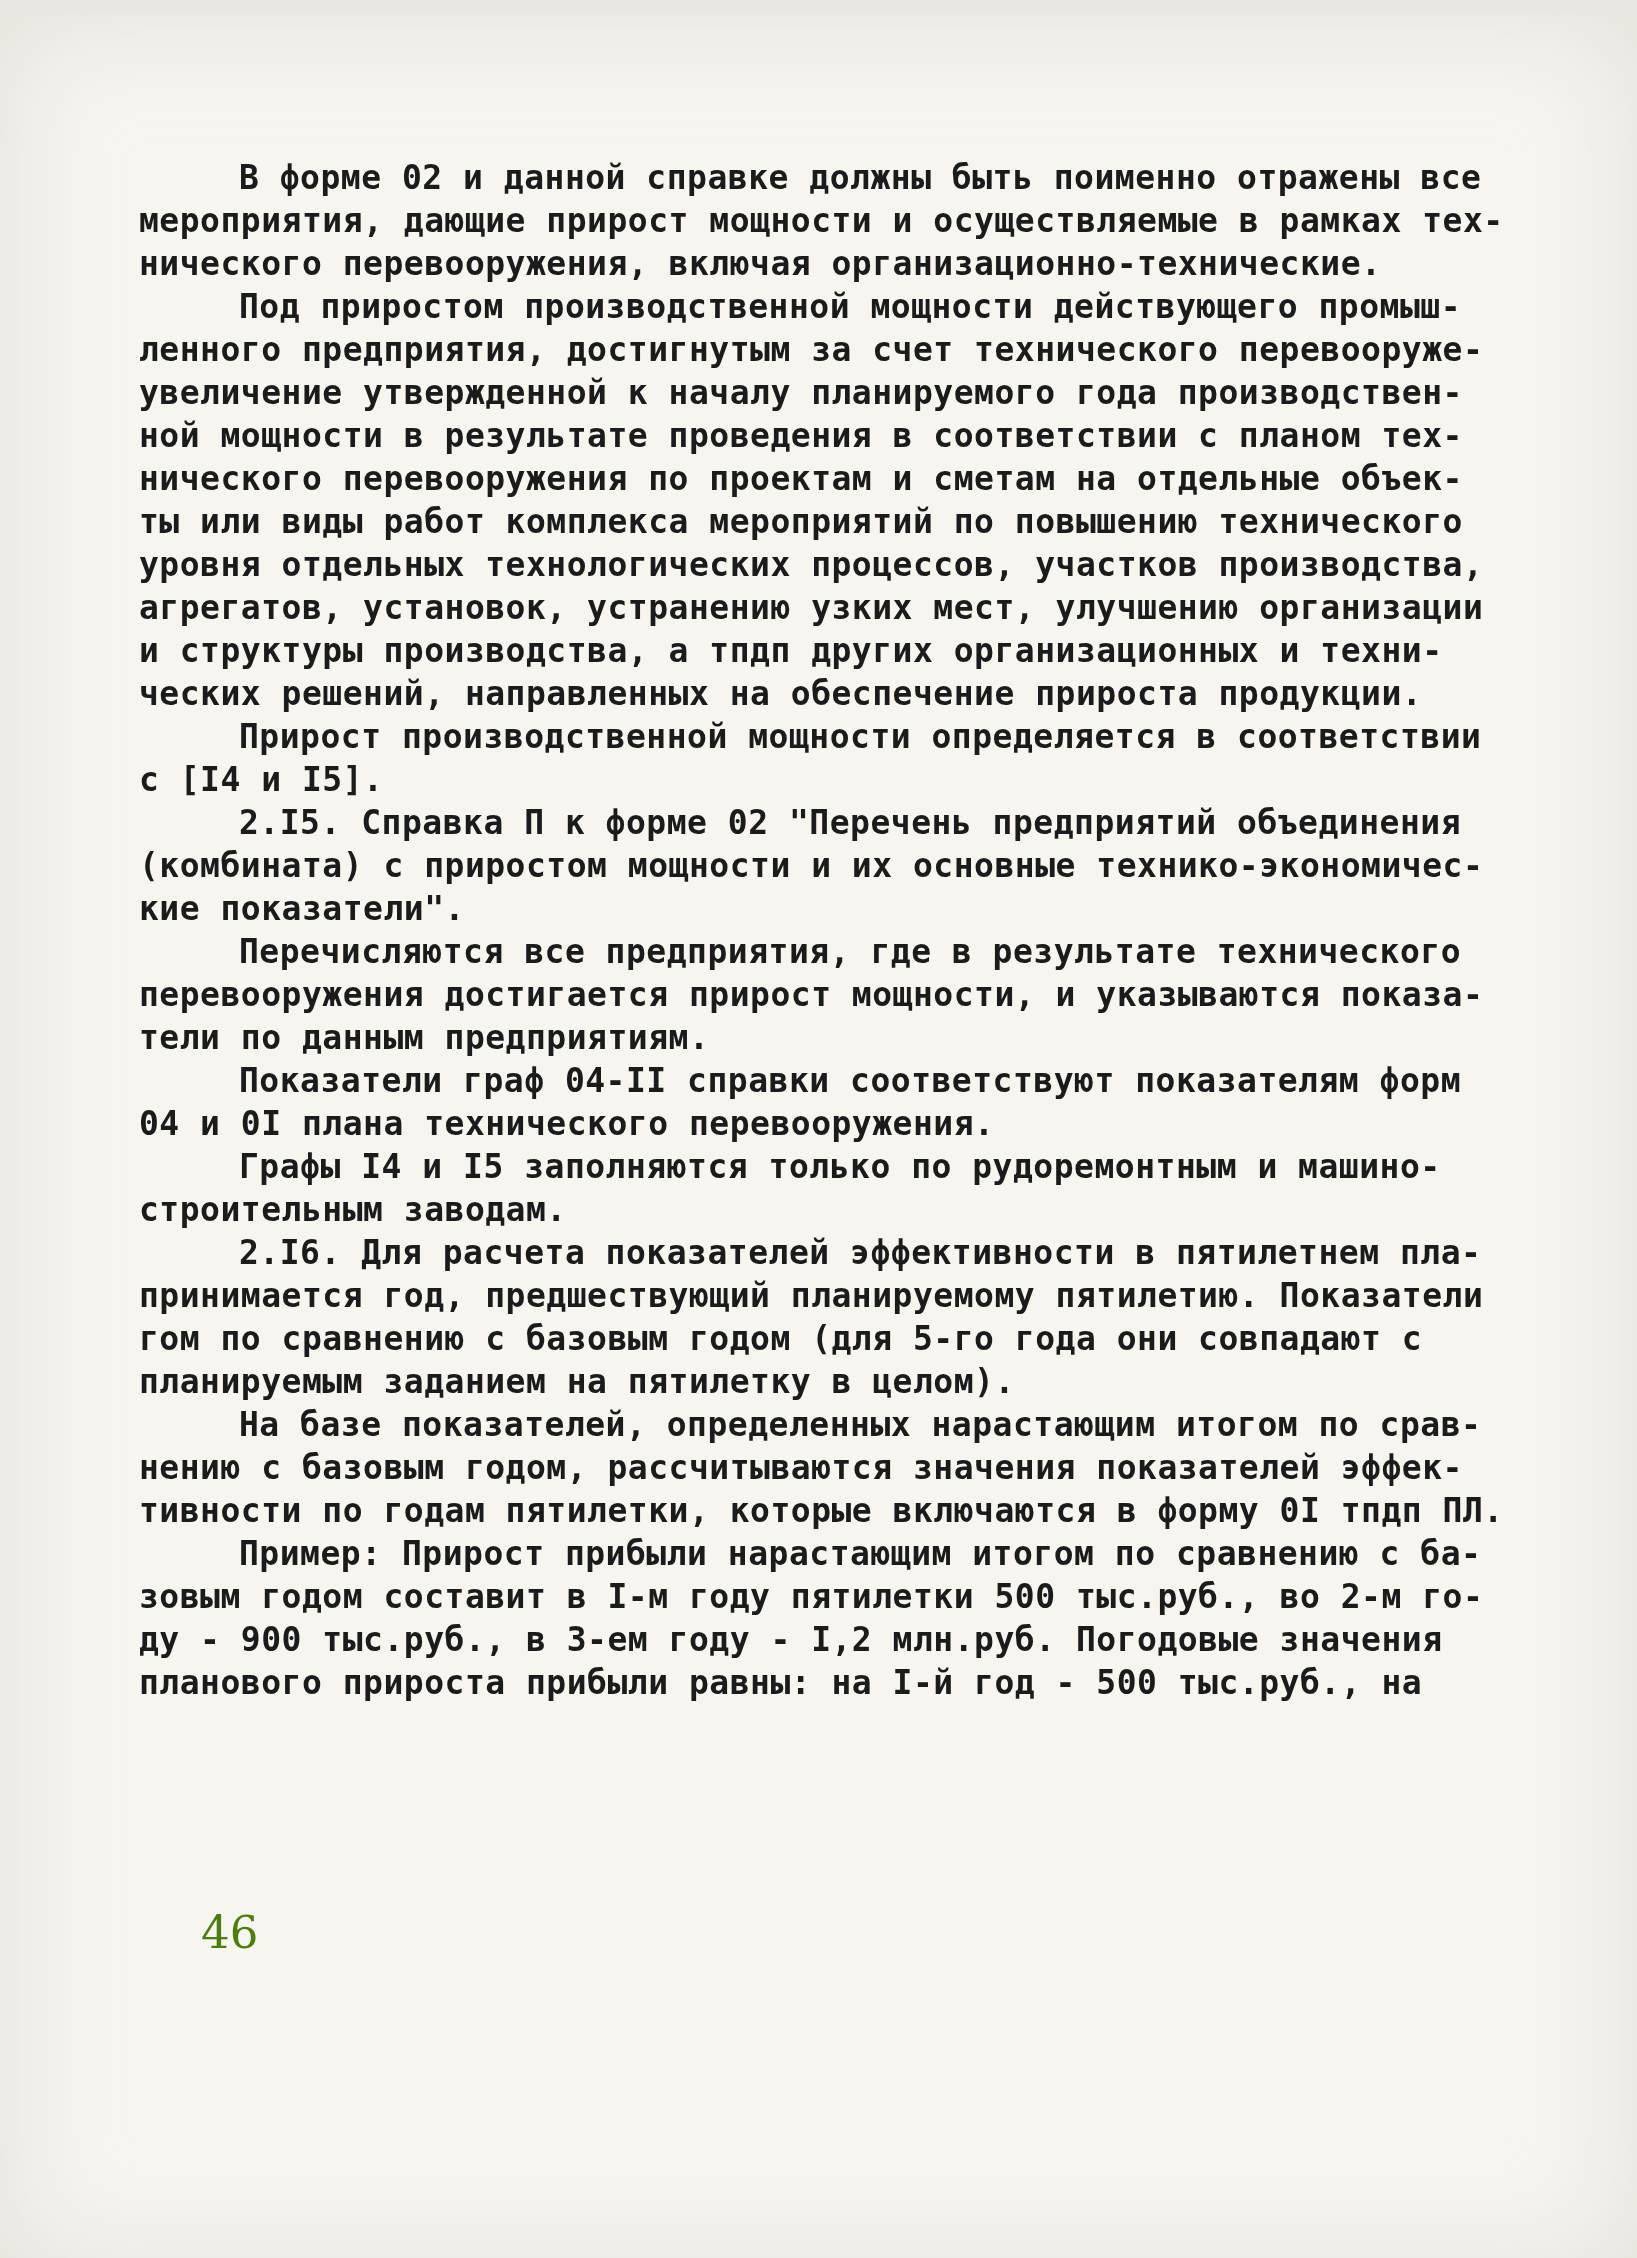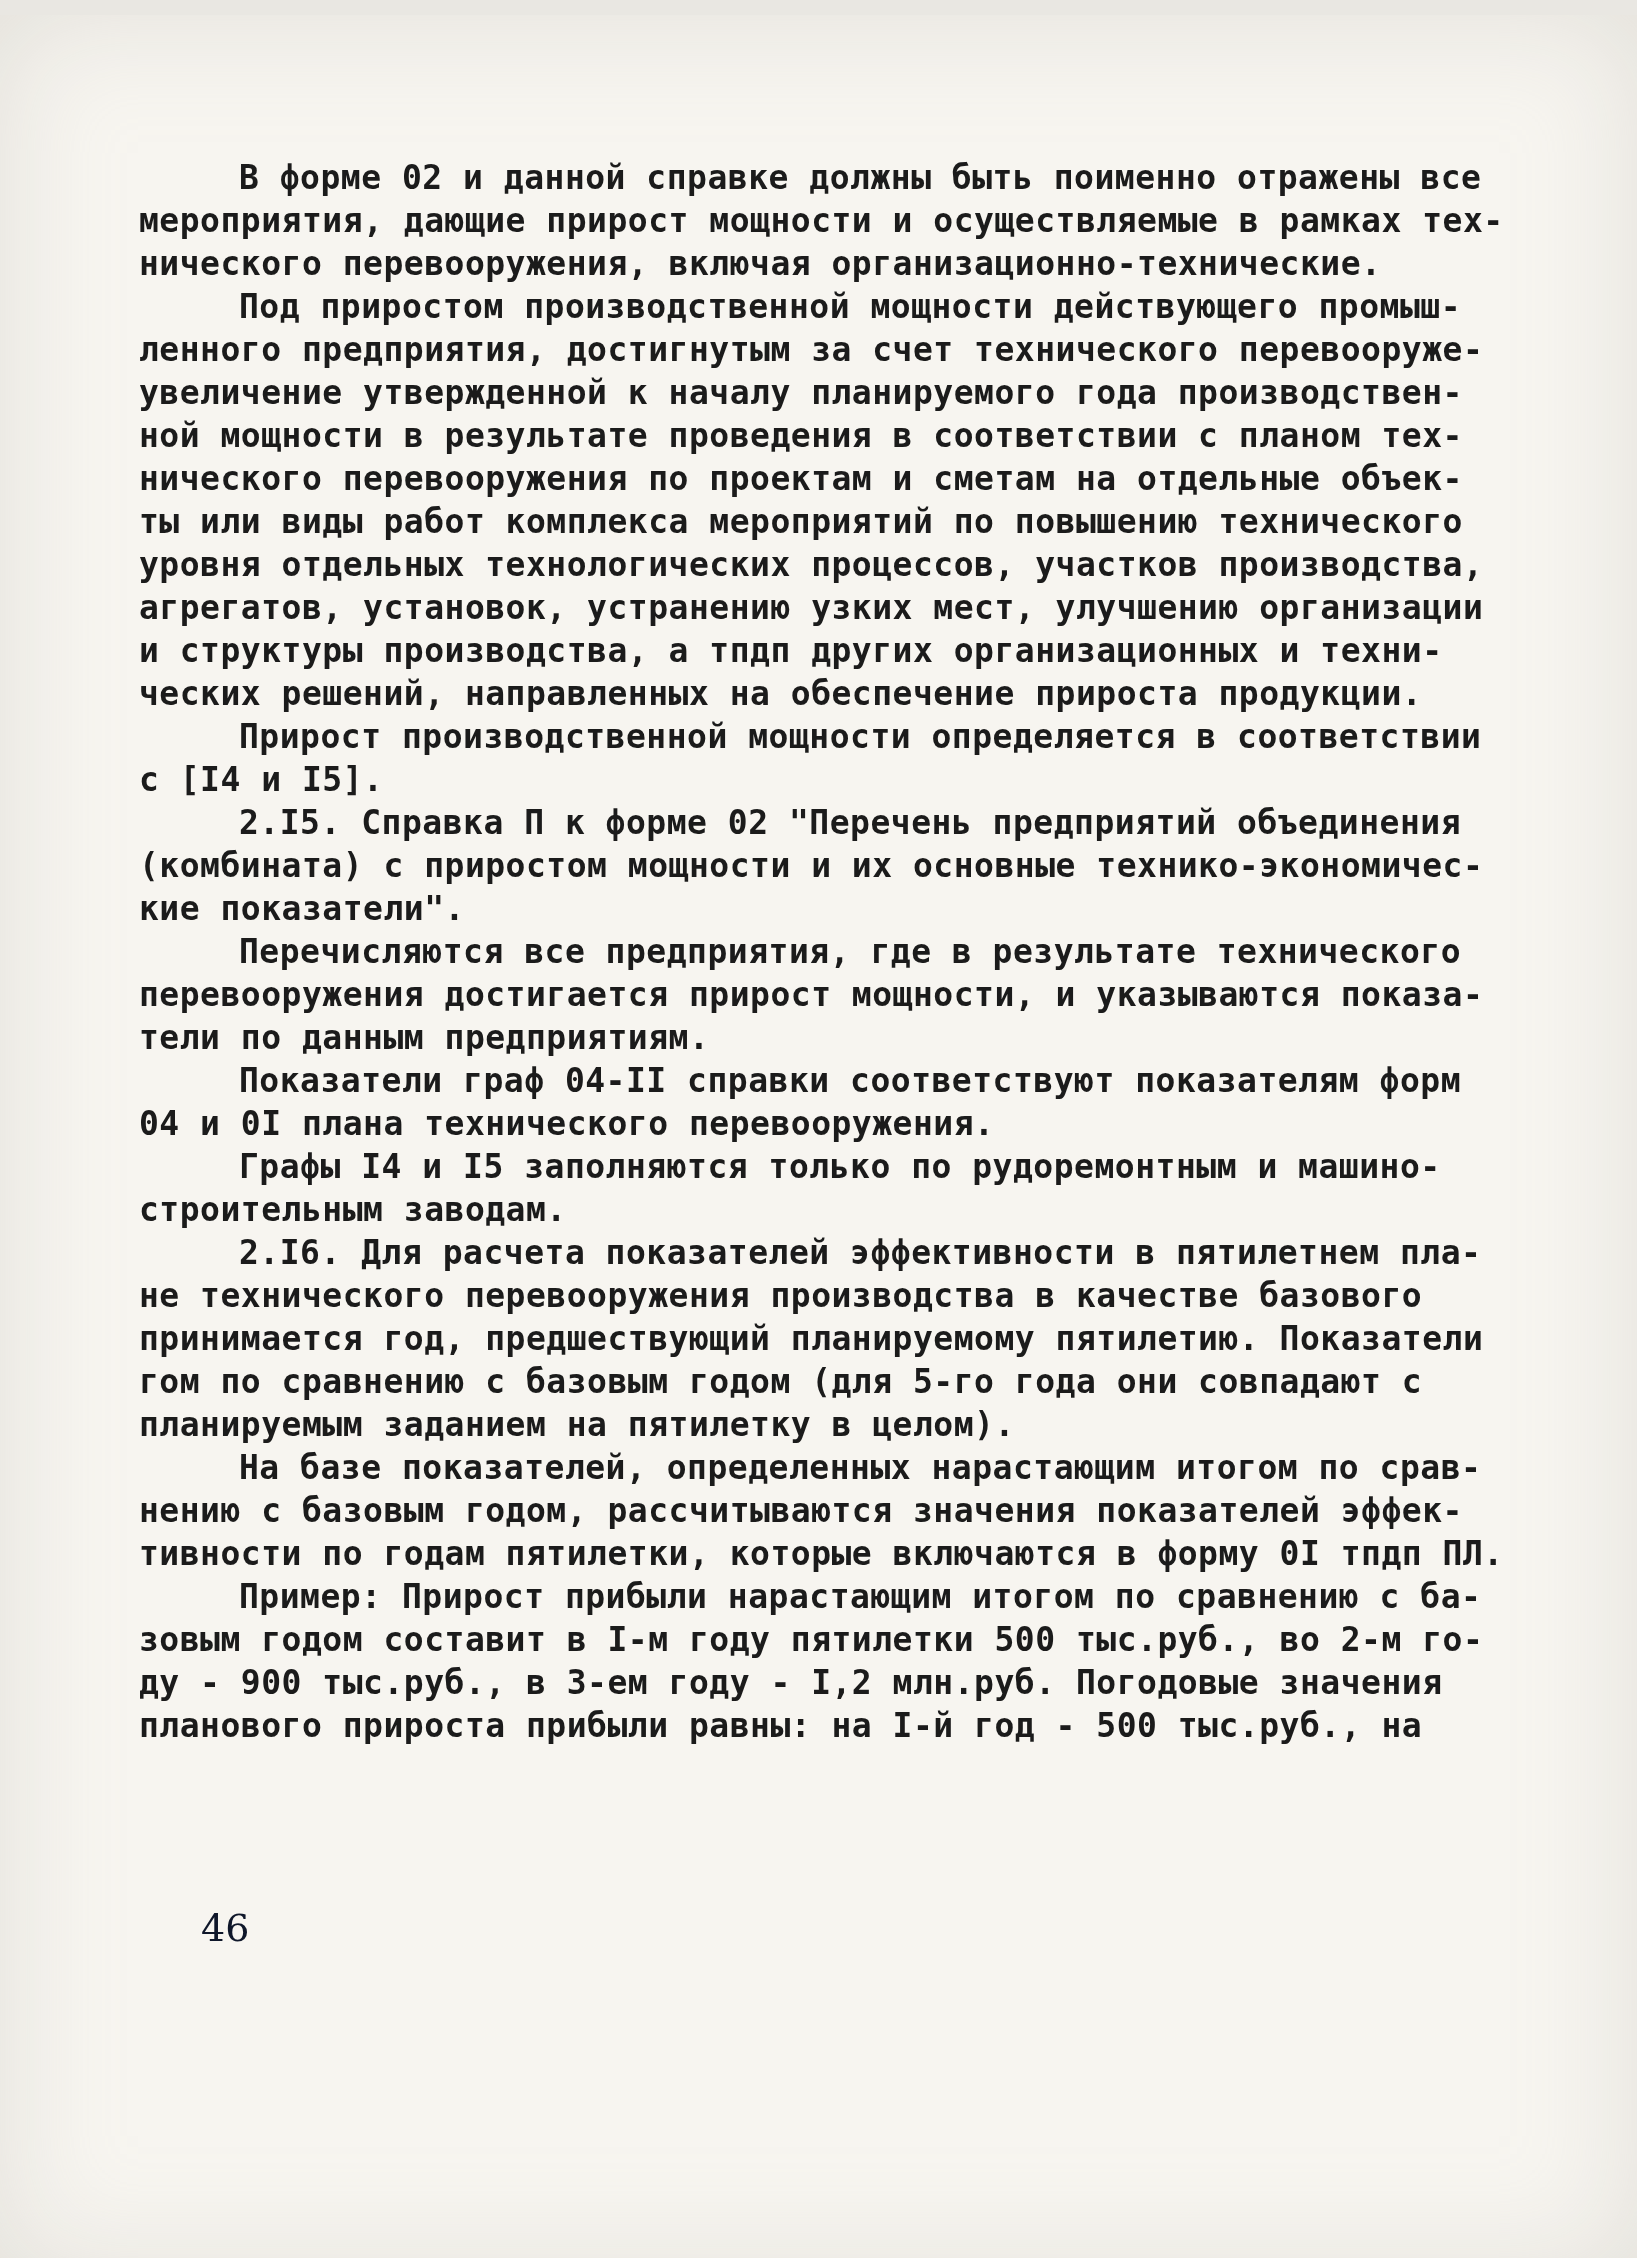--- a/index.html
+++ b/index.html
@@ -31,24 +31,24 @@
     white-space: pre;
     letter-spacing: 0.5px;
   }
   .line.indent {
     padding-left: 100px;
   }
   .page-number {
     position: absolute;
     left: 201px;
     top: 1891px;
-    font-size: 38px;
+    font-size: 45px;
     font-weight: 400;
     font-family: "DejaVu Serif", "Liberation Serif", serif;
-    color: #0f172a;
+    color: #4d7c0f;
     text-align: right;
   }
 </style>
 </head>
 <body>
 
 <div class="page">
   <div class="text-block">
       <div class="line indent">В форме 02 и данной справке должны быть поименно отражены все</div>
       <div class="line">мероприятия, дающие прирост мощности и осуществляемые в рамках тех-</div>
@@ -69,21 +69,20 @@
       <div class="line">(комбината) с приростом мощности и их основные технико-экономичес-</div>
       <div class="line">кие показатели".</div>
       <div class="line indent">Перечисляются все предприятия, где в результате технического</div>
       <div class="line">перевооружения достигается прирост мощности, и указываются показа-</div>
       <div class="line">тели по данным предприятиям.</div>
       <div class="line indent">Показатели граф 04-II справки соответствуют показателям форм</div>
       <div class="line">04 и 0I плана технического перевооружения.</div>
       <div class="line indent">Графы I4 и I5 заполняются только по рудоремонтным и машино-</div>
       <div class="line">строительным заводам.</div>
       <div class="line indent">2.I6. Для расчета показателей эффективности в пятилетнем пла-</div>
-      <div class="line">не технического перевооружения производства в качестве базового</div>
       <div class="line">принимается год, предшествующий планируемому пятилетию. Показатели</div>
       <div class="line">гом по сравнению с базовым годом (для 5-го года они совпадают с</div>
       <div class="line">планируемым заданием на пятилетку в целом).</div>
       <div class="line indent">На базе показателей, определенных нарастающим итогом по срав-</div>
       <div class="line">нению с базовым годом, рассчитываются значения показателей эффек-</div>
       <div class="line">тивности по годам пятилетки, которые включаются в форму 0I тпдп ПЛ.</div>
       <div class="line indent">Пример: Прирост прибыли нарастающим итогом по сравнению с ба-</div>
       <div class="line">зовым годом составит в I-м году пятилетки 500 тыс.руб., во 2-м го-</div>
       <div class="line">ду - 900 тыс.руб., в 3-ем году - I,2 млн.руб. Погодовые значения</div>
       <div class="line">планового прироста прибыли равны: на I-й год - 500 тыс.руб., на</div>

